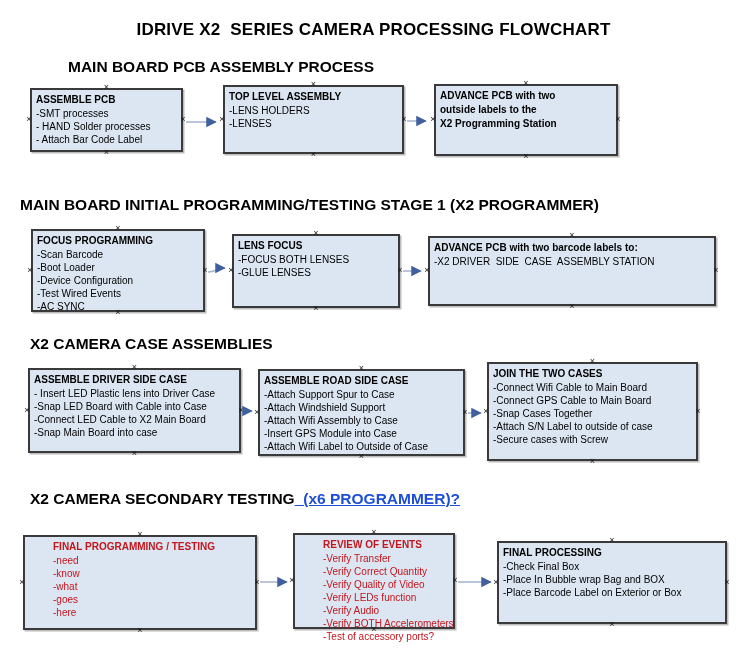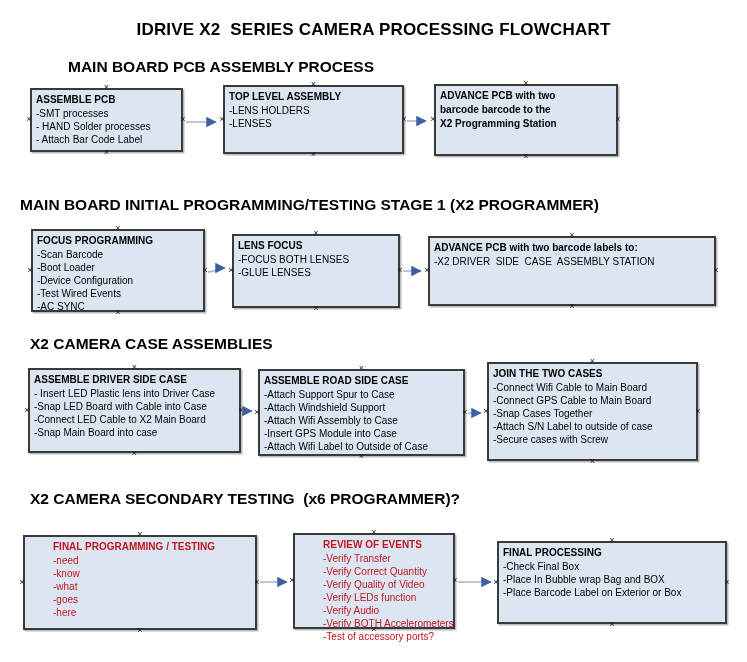--- a/index.html
+++ b/index.html
@@ -11,21 +11,21 @@
     position:absolute;top:20px;left:0;width:747px;text-align:center;
     font-size:17px;font-weight:bold;white-space:pre-wrap;letter-spacing:.2px;
   }
   .section-heading{
     position:absolute;font-size:15.5px;font-weight:bold;white-space:pre;
   }
   .sh1{left:20px;top:58px;margin-left:48px;}
   .sh2{left:20px;top:196px;}
   .sh3{left:30px;top:335px;}
   .sh4{left:30px;top:490px;}
-  .red-text{color:#000000;}
+  .red-text{color:#1d4ed8;text-decoration:underline;}
   .box{
     position:absolute;box-sizing:border-box;background:#dce6f2;
     border:2px solid #3a3a3a;padding:3px 4px 2px 4px;
     box-shadow:1.5px 1.5px 0 #bcbcbc;
   }
   .box-title{
     font-size:10px;font-weight:bold;line-height:14px;white-space:pre-line;
   }
   .box-line{
     font-size:10px;line-height:13px;white-space:pre;
@@ -85,21 +85,21 @@
         <div class="box-line">-LENS HOLDERS</div>
         <div class="box-line">-LENSES</div>
       </div>
   <span class="handle handle-top">×</span>
       <span class="handle handle-bottom">×</span>
       <span class="handle handle-left">×</span>
       <span class="handle handle-right">×</span>
     </div>
   <div class="box s1b3">
     <div class="box-title">ADVANCE PCB with two
-barcode barcode to the
+outside labels to the
  X2 Programming Station</div>
     <div></div>
   <span class="handle handle-top">×</span>
       <span class="handle handle-bottom">×</span>
       <span class="handle handle-left">×</span>
       <span class="handle handle-right">×</span>
     </div>
 
   <div class="box s2b1">
     <div class="box-title">FOCUS PROGRAMMING</div>

